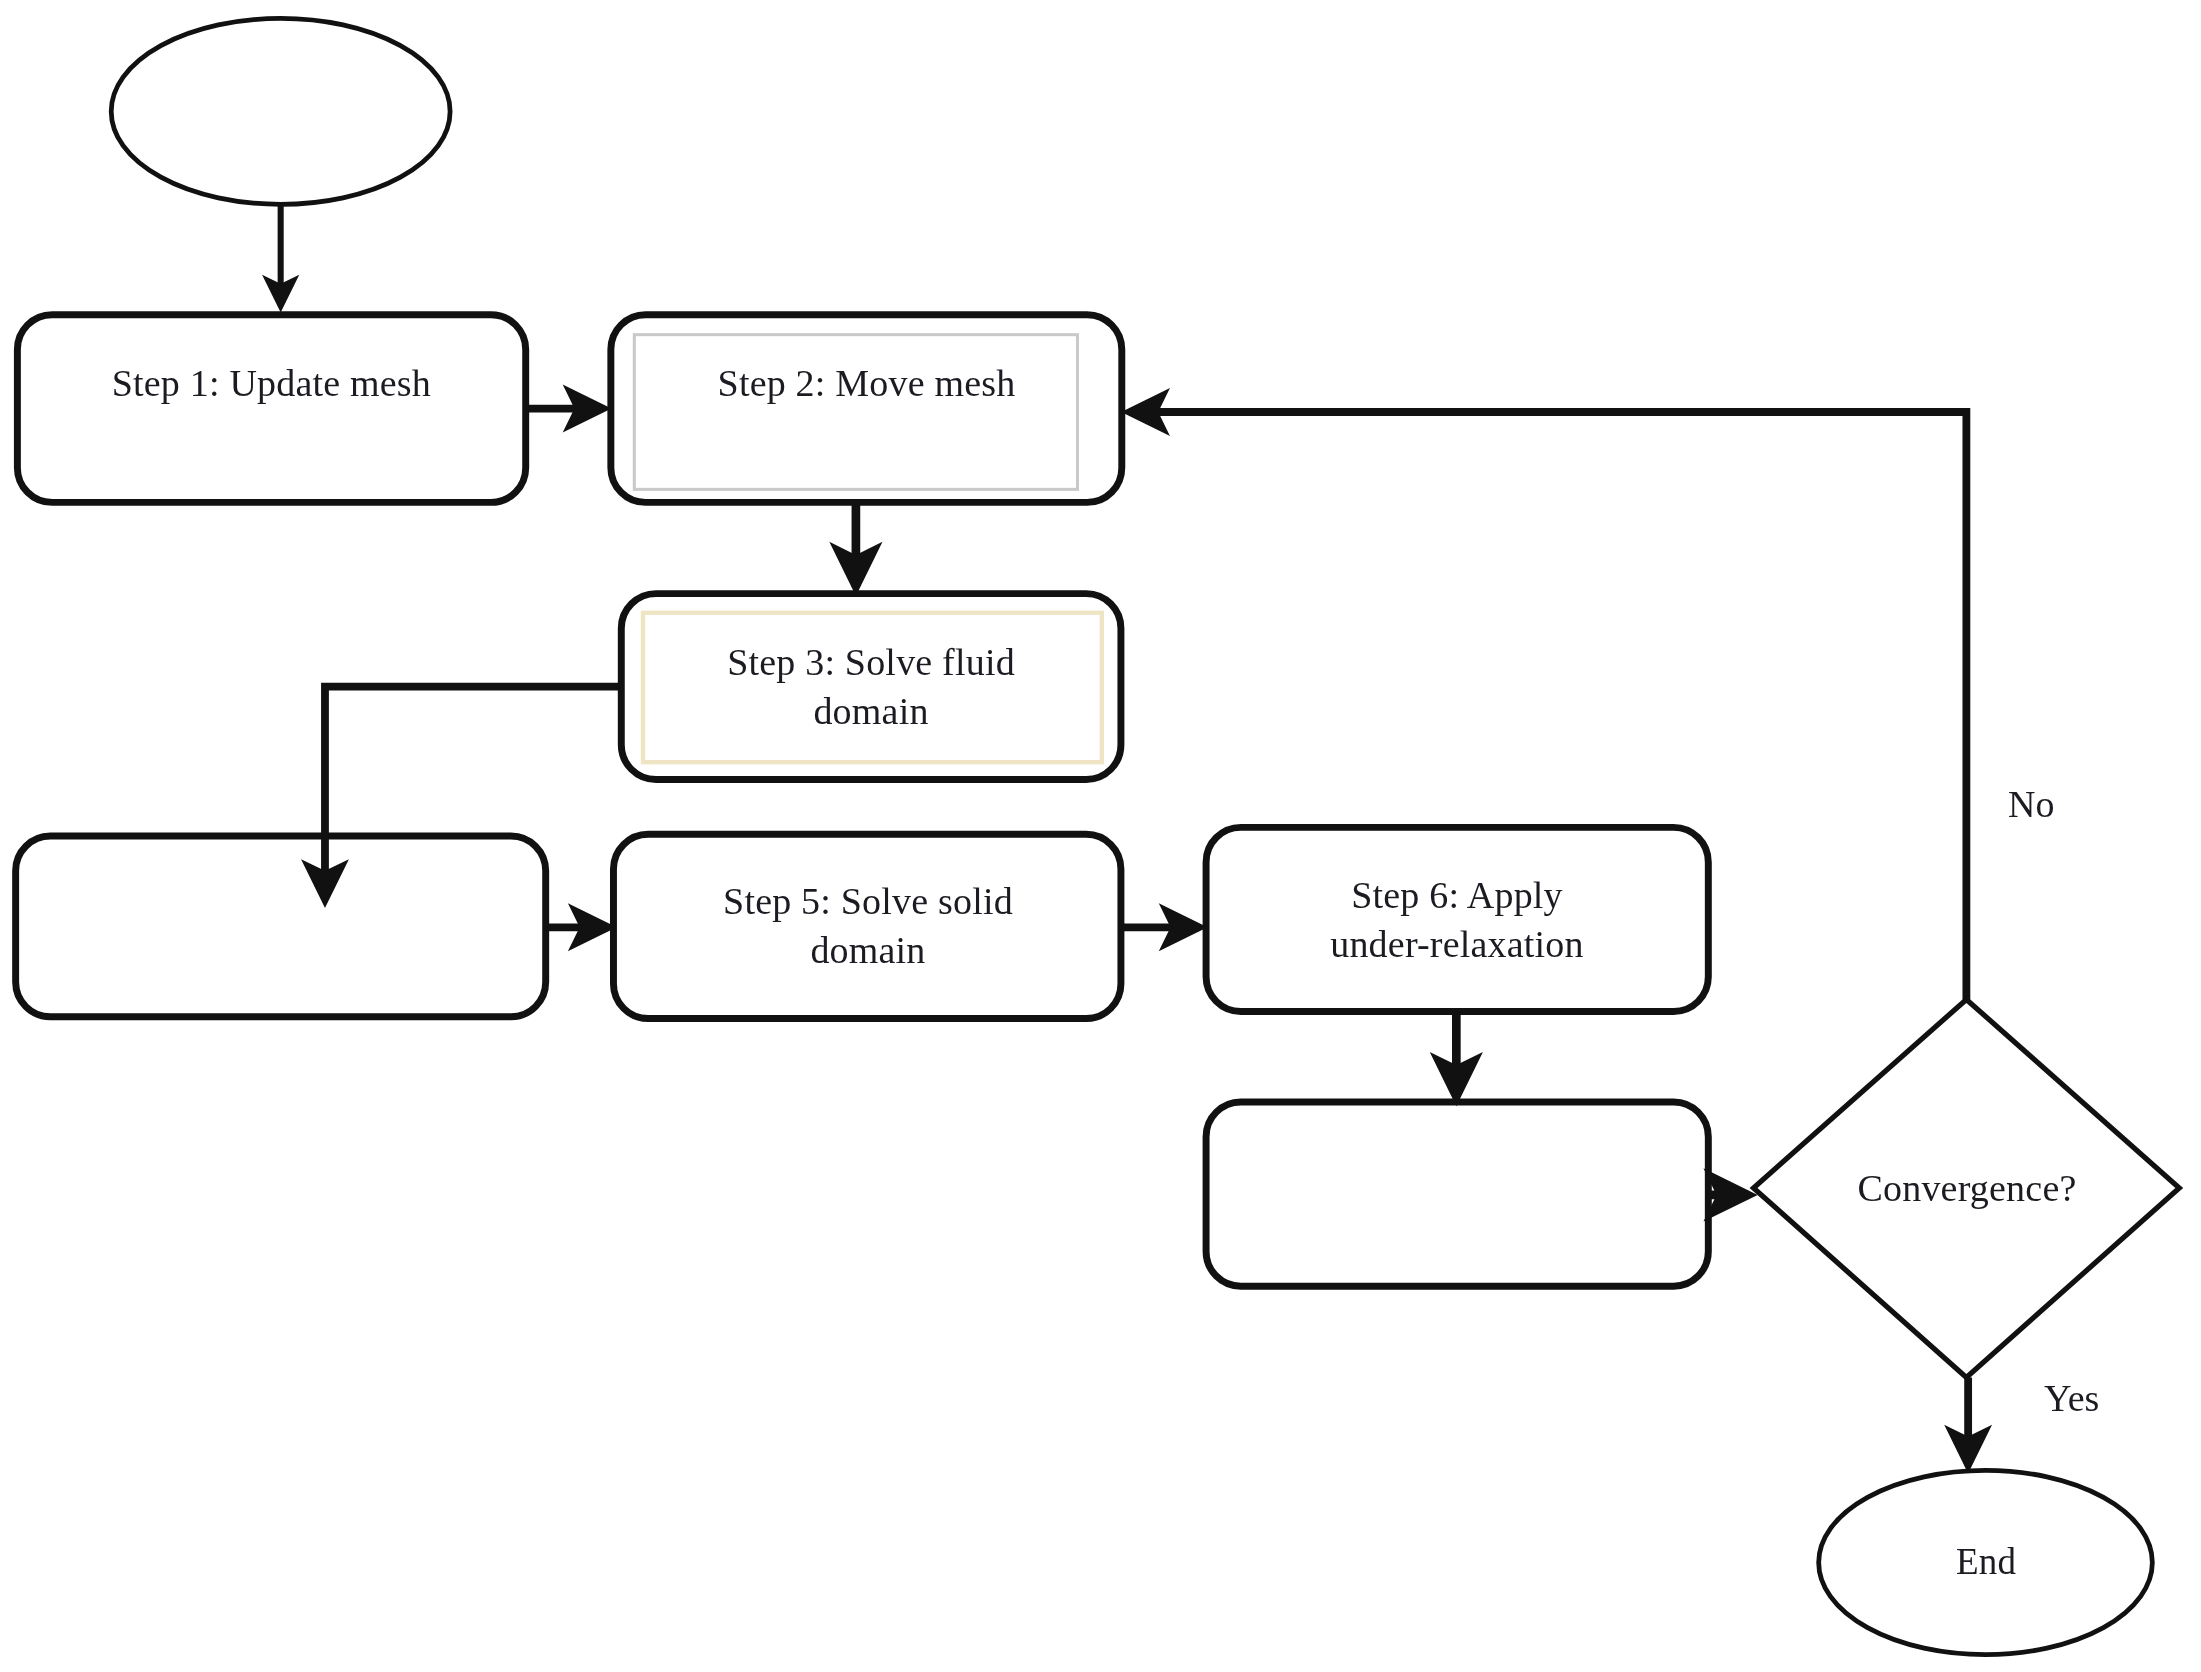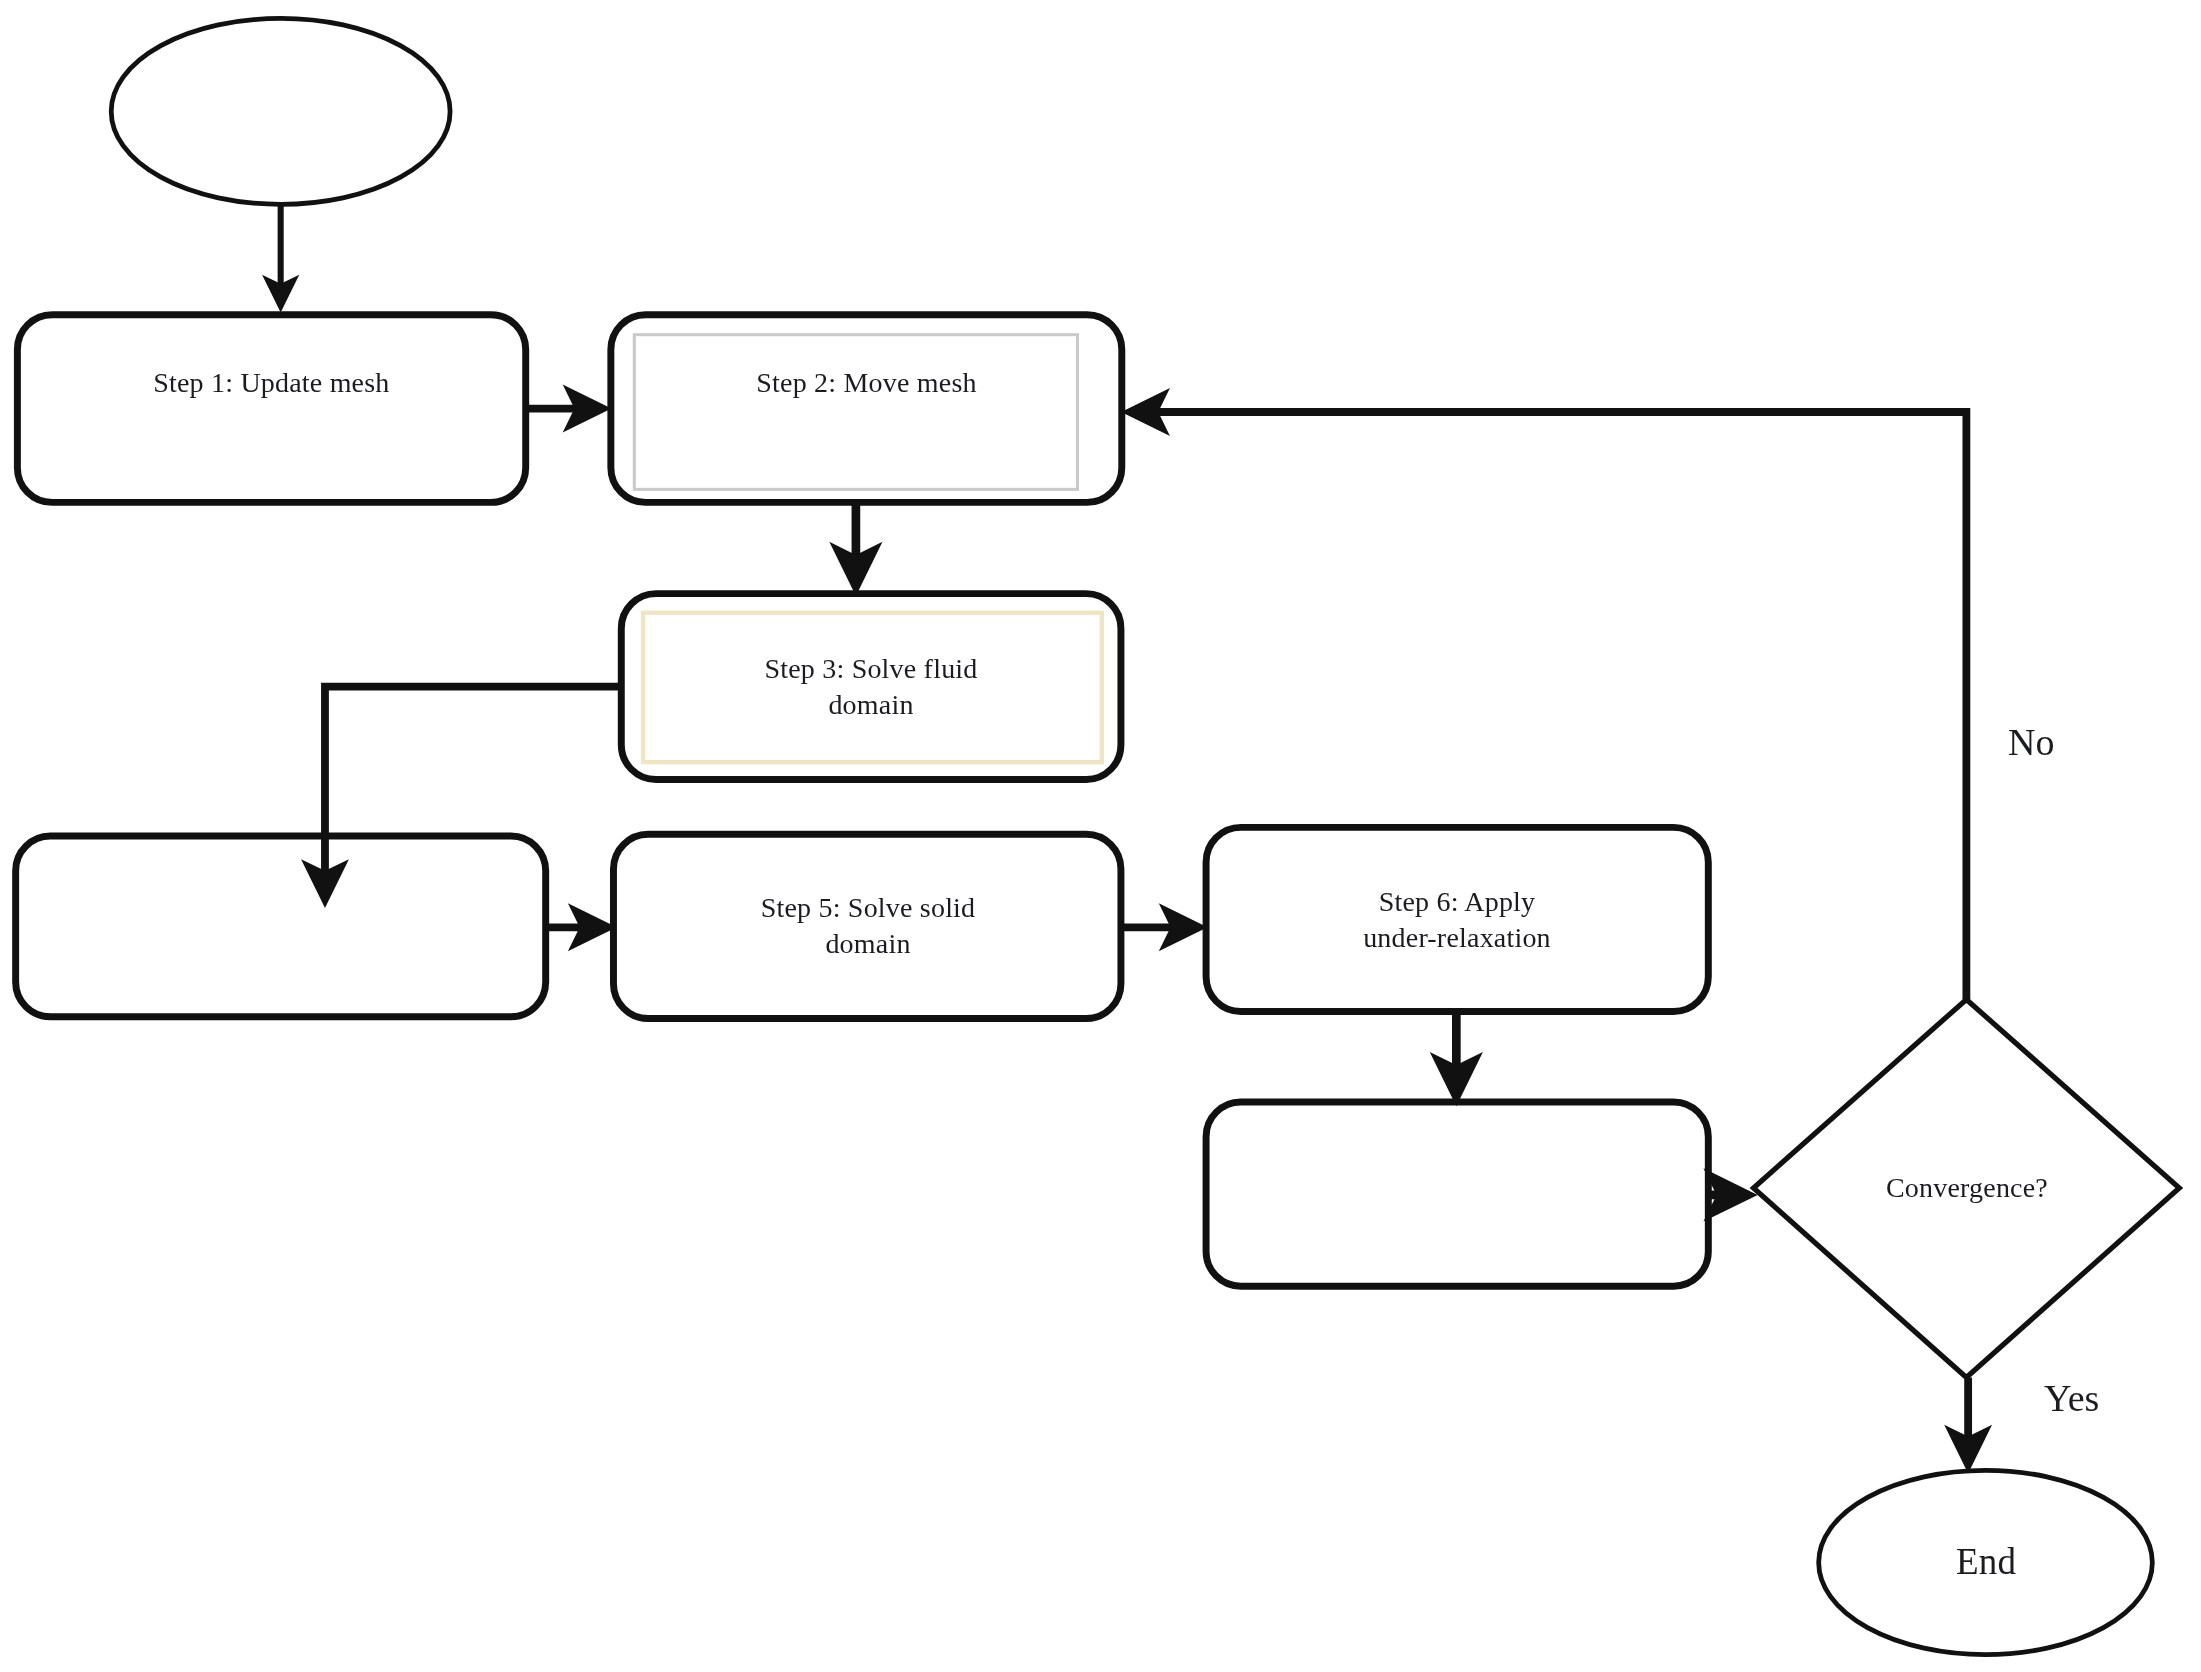--- a/index.html
+++ b/index.html
@@ -25,21 +25,21 @@
     width: 2201px;
     height: 1673px;
   }
   .node-label {
     position: absolute;
     display: flex;
     align-items: center;
     justify-content: center;
     text-align: center;
     color: #1b1b22;
-    font-size: 28px;
+    font-size: 38px;
     line-height: 1.28;
     letter-spacing: 0.2px;
     pointer-events: none;
     white-space: pre-line;
   }
   .edge-label {
     position: absolute;
     color: #1b1b22;
     font-size: 38px;
     line-height: 1.1;
@@ -115,18 +115,18 @@
 domain</div>
 
   <div class="node-label" style="left:1206px; top:866px; width:502px; height:108px;">Step 6: Apply
 under-relaxation</div>
 
 
   <div class="node-label term-label" style="left:1819px; top:1516px; width:334px; height:92px;">End</div>
 
   <div class="node-label" style="left:1767px; top:1163px; width:400px; height:50px;">Convergence?</div>
 
-  <div class="edge-label" style="left:2008px; top:722px;">No</div>
+  <div class="edge-label" style="left:2008px; top:784px;">No</div>
 
   <div class="edge-label" style="left:2044px; top:1378px;">Yes</div>
 
 </div>
 
 
 </body></html>

